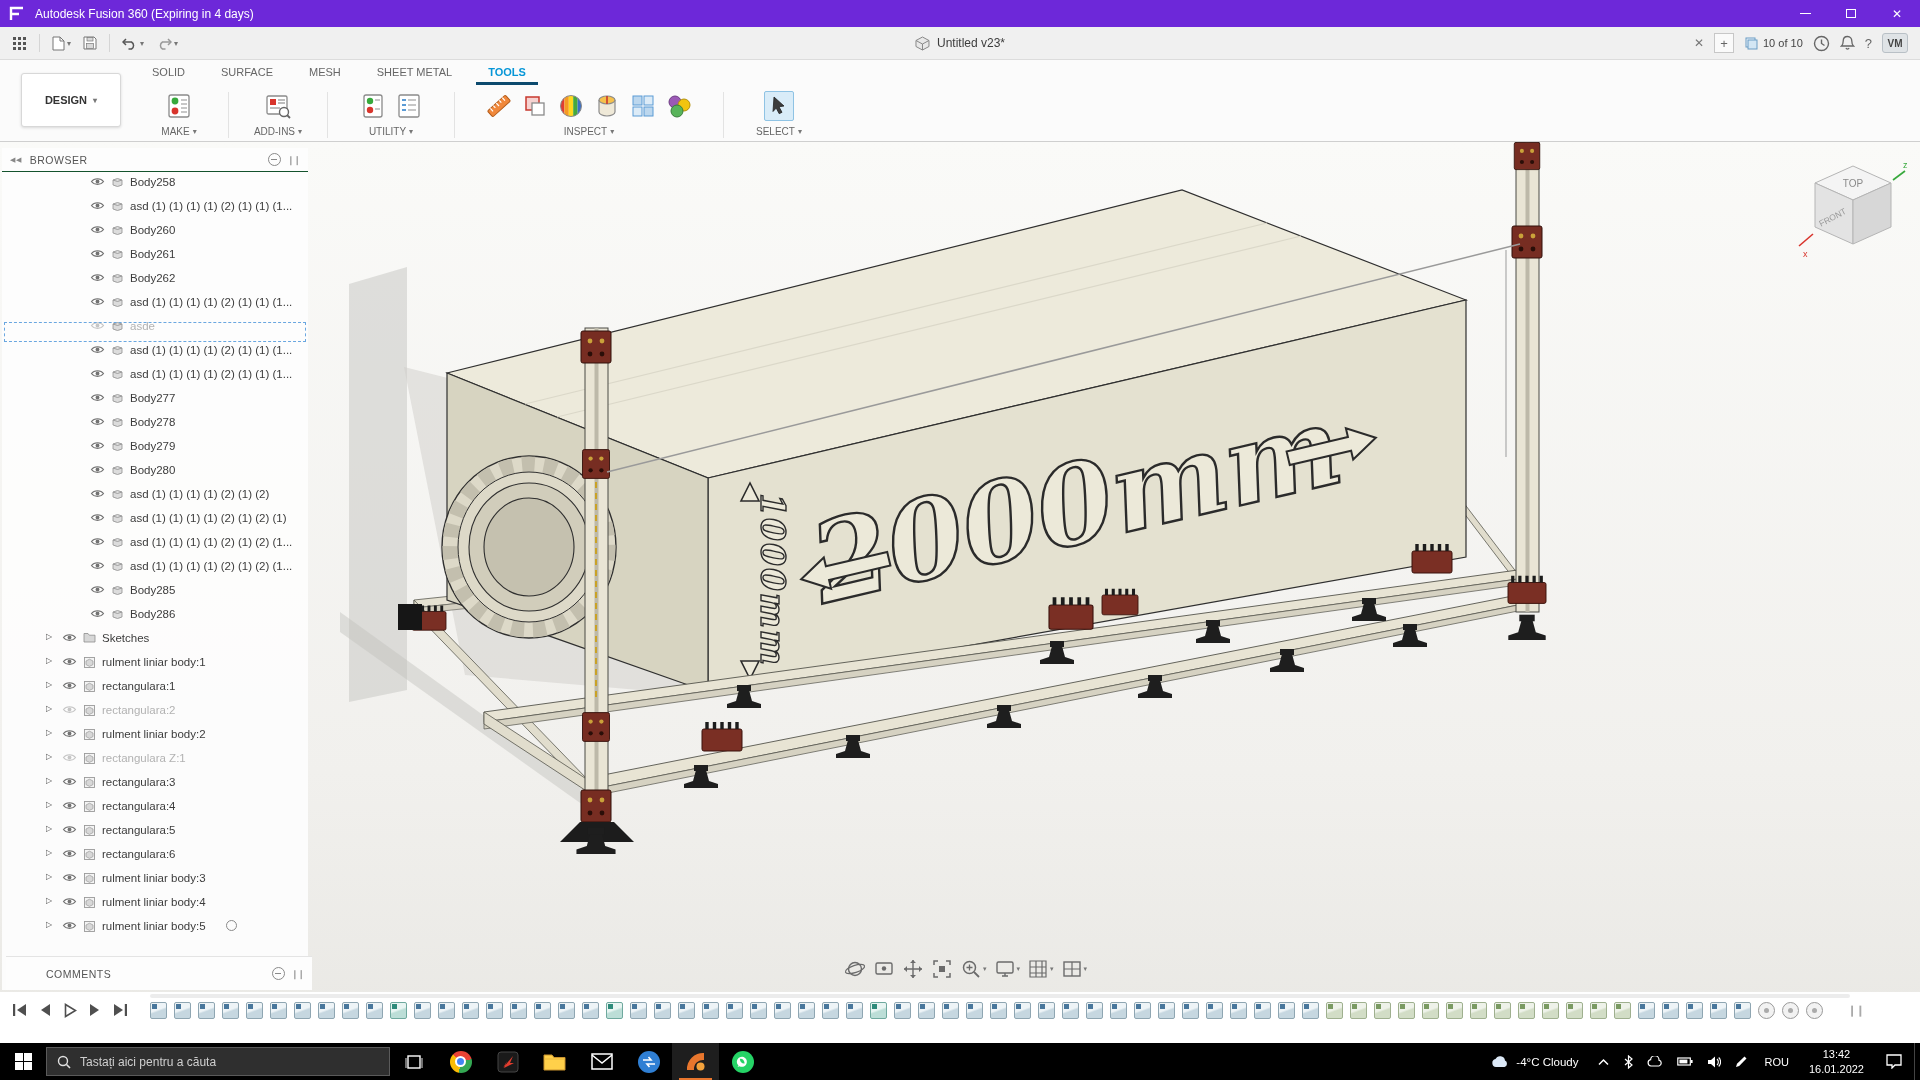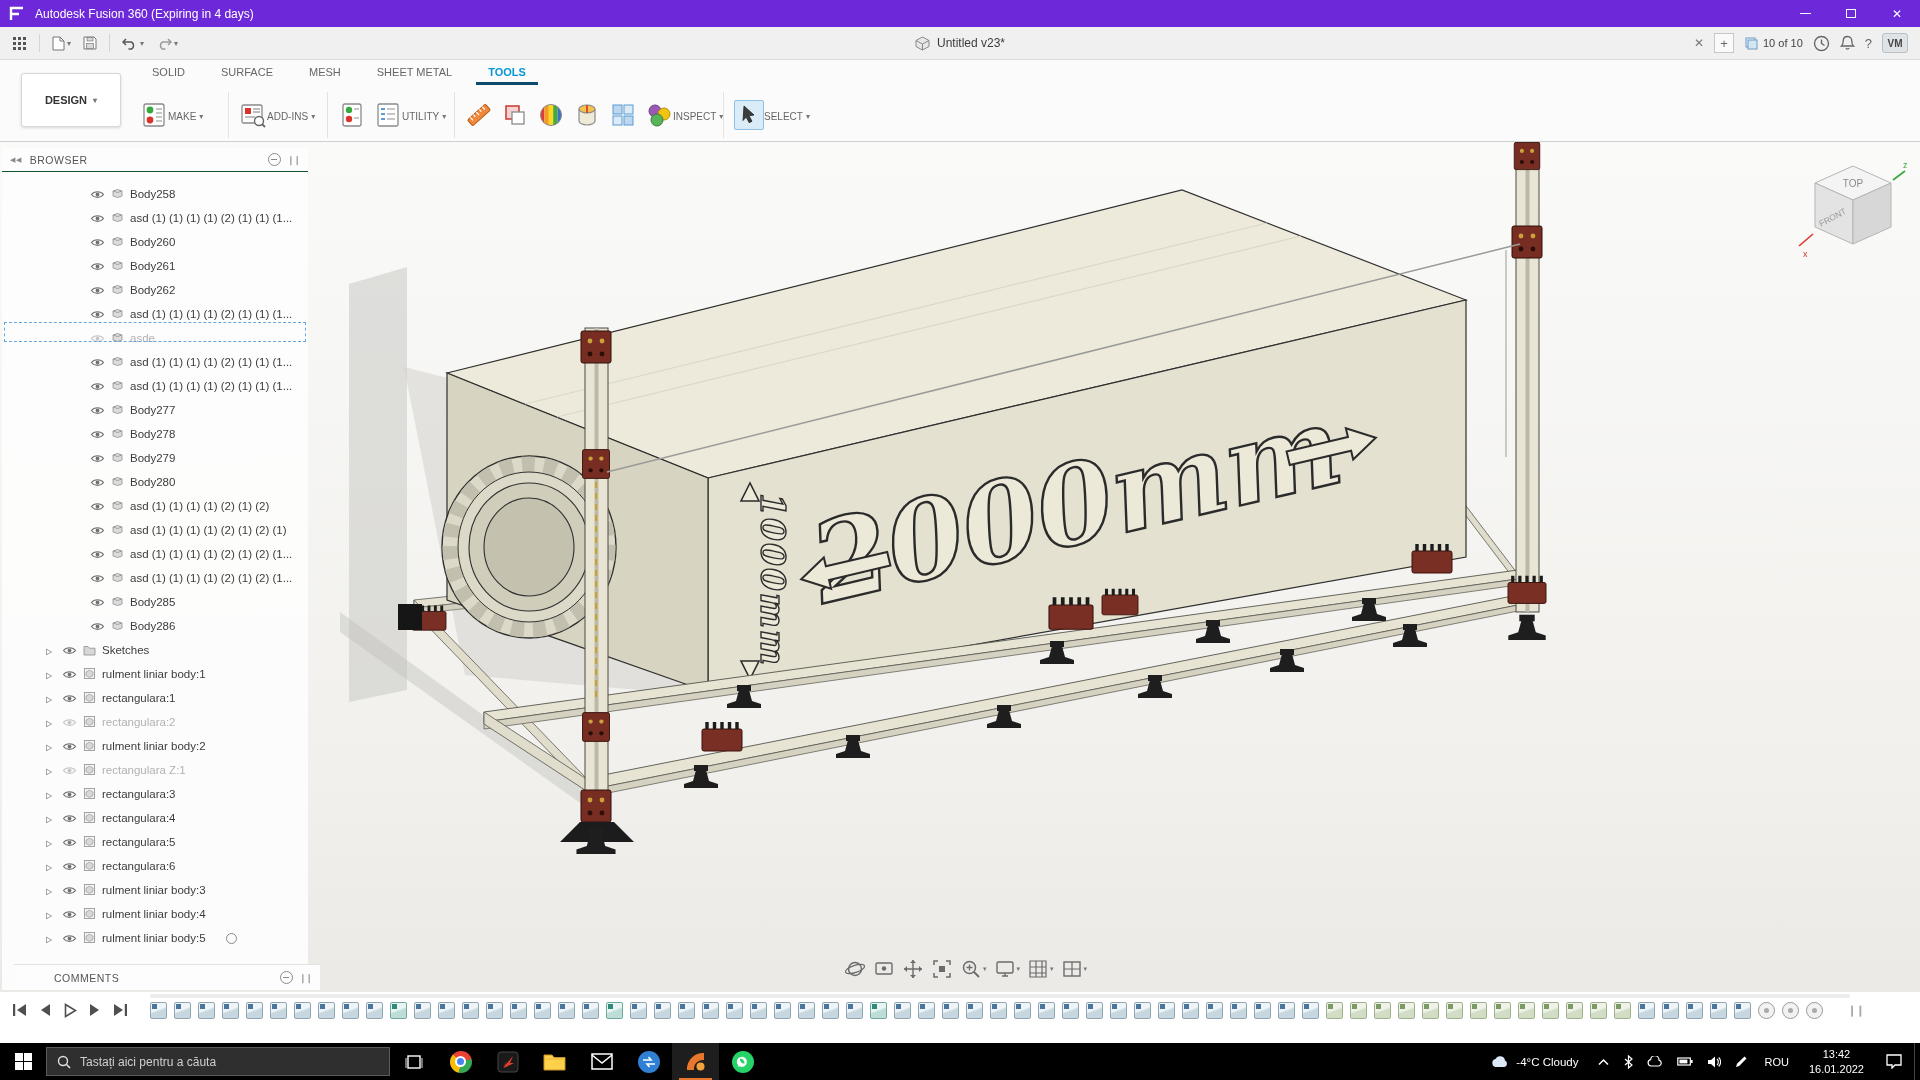--- a/index.html
+++ b/index.html
@@ -30,21 +30,21 @@
   .qr-help { font-size:13px; color:#666; }
 
   
   .ribbon { position:absolute; left:0; top:60px; width:1920px; height:82px; background:#fbfbfb; border-bottom:1px solid #cfcfcf; }
   .design-btn { position:absolute; left:21px; top:13px; width:100px; height:54px; background:#fff; border:1px solid #d8d8d8; border-radius:3px; box-shadow:0 1px 3px rgba(0,0,0,.14); display:flex; align-items:center; justify-content:center; gap:6px; font-size:11px; color:#333; font-weight:bold; }
   .ribbon-right { position:absolute; left:140px; top:0; }
   .rtabs { display:flex; align-items:flex-start; height:26px; gap:12px; }
   .rtab { padding:6px 12px 4px; font-size:11px; color:#666; }
   .rtab.active { color:#0696d7; font-weight:bold; border-bottom:3px solid #0c4a6e; }
   .toolgroups { display:flex; height:54px; margin-top:2px; }
-  .tgroup { display:flex; flex-direction:row; align-items:center; justify-content:flex-start; }
+  .tgroup { display:flex; flex-direction:column; align-items:center; justify-content:flex-start; }
   .tg-icons { display:flex; align-items:center; justify-content:center; gap:8px; height:36px; }
   .tg-label { font-size:10px; color:#666; margin-top:2px; display:flex; align-items:center; gap:3px; }
   .tg-sep { width:1px; background:#e3e3e3; margin:4px 10px; }
   .sel-box { background:#d9ecf8; border:1px solid #8fc3e4; border-radius:2px; padding:2px; }
 
   
   .main { position:absolute; left:0; top:142px; width:1920px; height:901px; }
   #scene { position:absolute; left:0; top:0; }
 
   
@@ -52,30 +52,30 @@
 
   
   .left-panel { position:absolute; left:2px; top:6px; width:306px; height:842px; background:rgba(253,253,253,0.93); }
   .panel-header { height:24px; display:flex; align-items:center; font-size:10.5px; color:#555; letter-spacing:.5px; padding:0 8px; border-bottom:1px solid #14532d; }
   .ph-collapse { font-size:7px; color:#888; margin-right:8px; }
   .ph-right { margin-left:auto; display:flex; align-items:center; gap:6px; }
   .circ-minus { width:13px; height:13px; border:1.3px solid #8a8a8a; border-radius:50%; position:relative; }
   .circ-minus::after { content:''; position:absolute; left:2.5px; right:2.5px; top:4.6px; height:1.4px; background:#8a8a8a; }
   .grip { color:#aaa; font-size:9px; letter-spacing:-1px; }
   #browser-tree { padding-top:4px; }
-  .tree-row { display:flex; align-items:flex-end; height:24px; gap:6px; font-size:11.5px; color:#3c3c3c; }
+  .tree-row { display:flex; align-items:flex-start; height:24px; gap:6px; font-size:11.5px; color:#3c3c3c; }
   .tree-row.has-arrow { padding-left:44px; }
   .tree-row.body-indent { padding-left:88px; }
   .tr-arrow { width:10px; font-size:8px; color:#555; }
   .tr-eye, .tr-icon { display:flex; align-items:center; }
   .tr-label { white-space:nowrap; overflow:hidden; }
   .is-hidden .tr-label { color:#b2b2b2; }
   .is-editing { outline:1px dashed #6aa7e0; outline-offset:-3px; }
   .tr-circle { width:11px; height:11px; border:1.2px solid #8a8a8a; border-radius:50%; margin-left:14px; flex:none; }
-  .comments-bar { position:absolute; left:12px; bottom:0; width:100%; height:26px; border-top:1px solid #e4e4e4; display:flex; align-items:center; font-size:10.5px; color:#555; letter-spacing:.5px; padding:0 8px 0 40px; background:#fdfdfd; }
+  .comments-bar { position:absolute; left:4px; bottom:0; width:100%; height:34px; border-top:1px solid #e4e4e4; display:flex; align-items:center; font-size:10.5px; color:#555; letter-spacing:.5px; padding:0 8px 0 40px; background:#fdfdfd; }
 
   
   .nav-toolbar { position:absolute; left:842px; top:814px; display:flex; align-items:center; gap:3px; }
   .nav-btn { display:flex; align-items:center; gap:1px; padding:2px; }
   .nav-caret { font-size:7px; color:#777; }
 
   
   .timeline { position:absolute; left:0; top:850px; width:1920px; height:51px; background:#fff; }
   .tl-controls { position:absolute; left:10px; top:8px; display:flex; gap:5px; }
   .tl-btn { width:20px; height:20px; display:flex; align-items:center; justify-content:center; }

